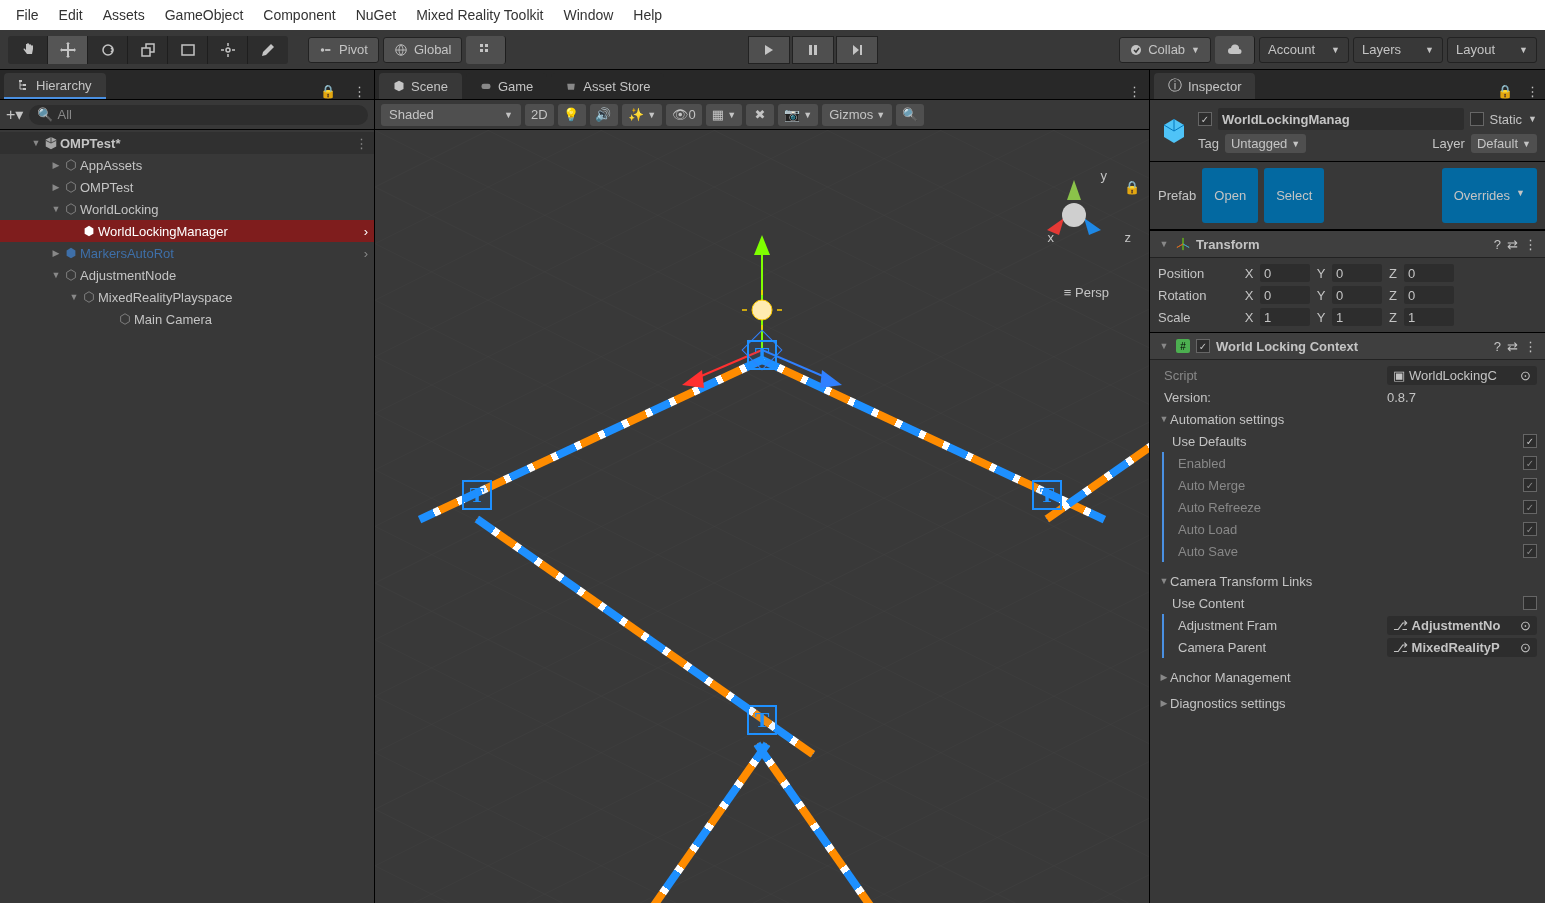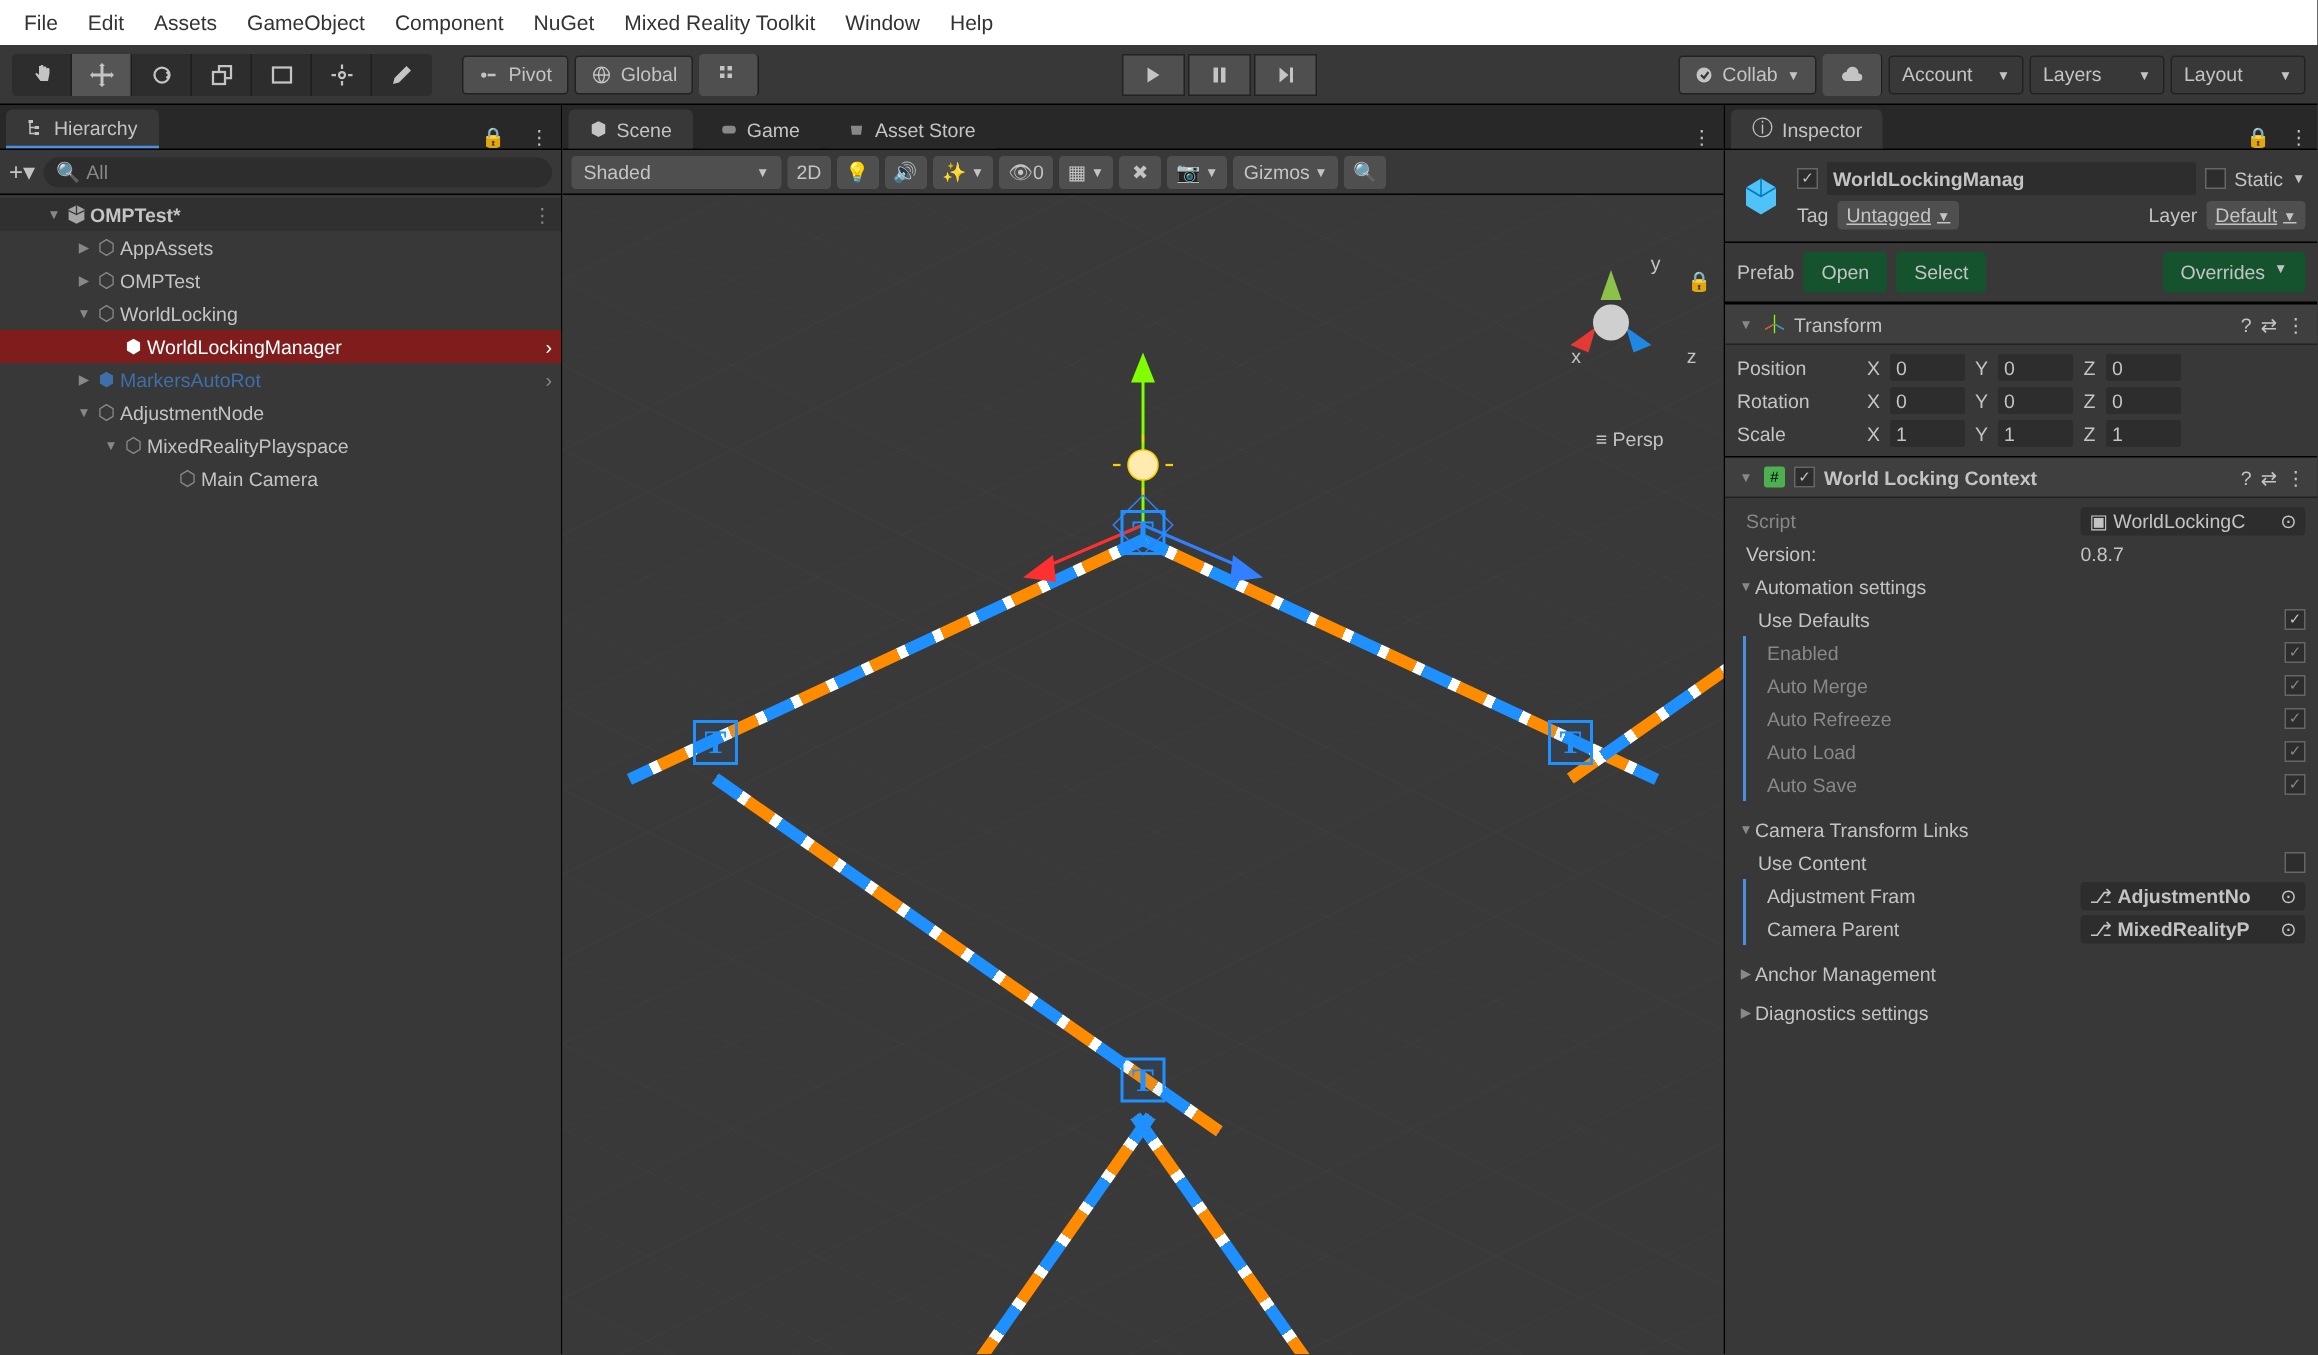--- a/index.html
+++ b/index.html
@@ -34,32 +34,32 @@
 .tree-row.sel * { color: #fff; }
 .tree-row.scene-row { background: #303030; }
 .arrow { width: 12px; text-align: center; font-size: 9px; color: #888; }
 .cube-icon { width: 14px; height: 14px; }
 .prefab { color: #3e6fa8; }
 .scene-toolbar { height: 30px; display: flex; align-items: center; padding: 0 6px; gap: 4px; border-bottom: 1px solid #000; background: #383838; }
 .shade-dd { background: #4f4f4f; height: 22px; padding: 0 8px; display: flex; align-items: center; gap: 4px; border-radius: 3px; min-width: 140px; justify-content: space-between; }
 .st-btn { height: 22px; min-width: 28px; display: flex; align-items: center; justify-content: center; background: #4f4f4f; border-radius: 3px; padding: 0 6px; gap: 3px; }
 .viewport { flex: 1; position: relative; background: #393939; overflow: hidden; }
 .insp-header { padding: 8px; display: flex; align-items: center; gap: 8px; border-bottom: 1px solid #000; }
-.tag-dd { background: #4f4f4f; padding: 2px 6px; border-radius: 3px; display: flex; align-items: center; gap: 4px; text-decoration: underline; }
+.tag-dd { background: #4f4f4f; padding: 2px 6px; border-radius: 3px; display: flex; align-items: center; gap: 4px; }
 .comp-header { height: 28px; display: flex; align-items: center; padding: 0 8px; gap: 6px; background: #3f3f3f; border-top: 1px solid #000; border-bottom: 1px solid #222; }
 .comp-body { padding: 4px 8px; }
 .field-row { display: flex; align-items: center; height: 22px; gap: 4px; }
 .field-label { width: 80px; color: #c4c4c4; }
 .xyz-input { background: #2d2d2d; border: none; color: #c4c4c4; width: 50px; height: 18px; padding: 0 4px; border-radius: 2px; }
 .axis-label { width: 14px; text-align: center; }
 .prop-row { display: flex; align-items: center; height: 22px; padding-left: 6px; }
 .prop-label { flex: 1; }
 .chk { width: 14px; height: 14px; background: #2d2d2d; border: 1px solid #666; display: flex; align-items: center; justify-content: center; font-size: 10px; }
 .obj-field { background: #2d2d2d; border-radius: 3px; padding: 2px 6px; display: flex; align-items: center; gap: 4px; width: 150px; justify-content: space-between; }
-.btn { background: #14532d; padding: 6px 12px; border-radius: 3px; cursor: pointer; }
+.btn { background: #0369a1; padding: 20px 12px; border-radius: 3px; cursor: pointer; }
 .caret { font-size: 9px; }
 .gizmo-label { position: absolute; font-size: 13px; color: #c4c4c4; }
 .t-marker { position: absolute; width: 30px; height: 30px; border: 2px solid #1e90ff; display: flex; align-items: center; justify-content: center; color: #1e90ff; font-family: serif; font-size: 22px; font-weight: bold; background: rgba(30,144,255,0.08); }
 .diag-line { position: absolute; background: repeating-linear-gradient(90deg, #1e90ff 0 20px, #fff 20px 26px, #ff8c00 26px 46px, #fff 46px 52px); height: 8px; transform-origin: left center; }
 .dim { color: #888; }
 .prefab-bar { display:flex; gap:6px; padding:6px 8px; border-bottom:1px solid #000; align-items:center; }
 </style>
 </head>
 <body>
 
@@ -432,21 +432,21 @@
         </div>
     </div>
 
     <div class="comp-header">
       <span class="arrow">▼</span>
       <svg width="14" height="14" viewBox="0 0 16 16">
           <path d="M8 1v14M1 12l7-4 7 4" stroke="#7fff00" fill="none"></path>
           <path d="M1 12l7-4" stroke="#ff3030"></path>
           <path d="M15 12l-7-4" stroke="#3080ff"></path>
         </svg>
-      <span style="font-weight:normal">Transform</span>
+      <span style="font-weight:bold">Transform</span>
       <div class="spacer"></div>
       <span>?</span>
       <span>⇄</span>
       <span>⋮</span>
     </div>
     <div class="comp-body">
       <div class="field-row">
           <span class="field-label">Position</span>
           <span class="axis-label">X</span>
           <input class="xyz-input" value="0" style="">

